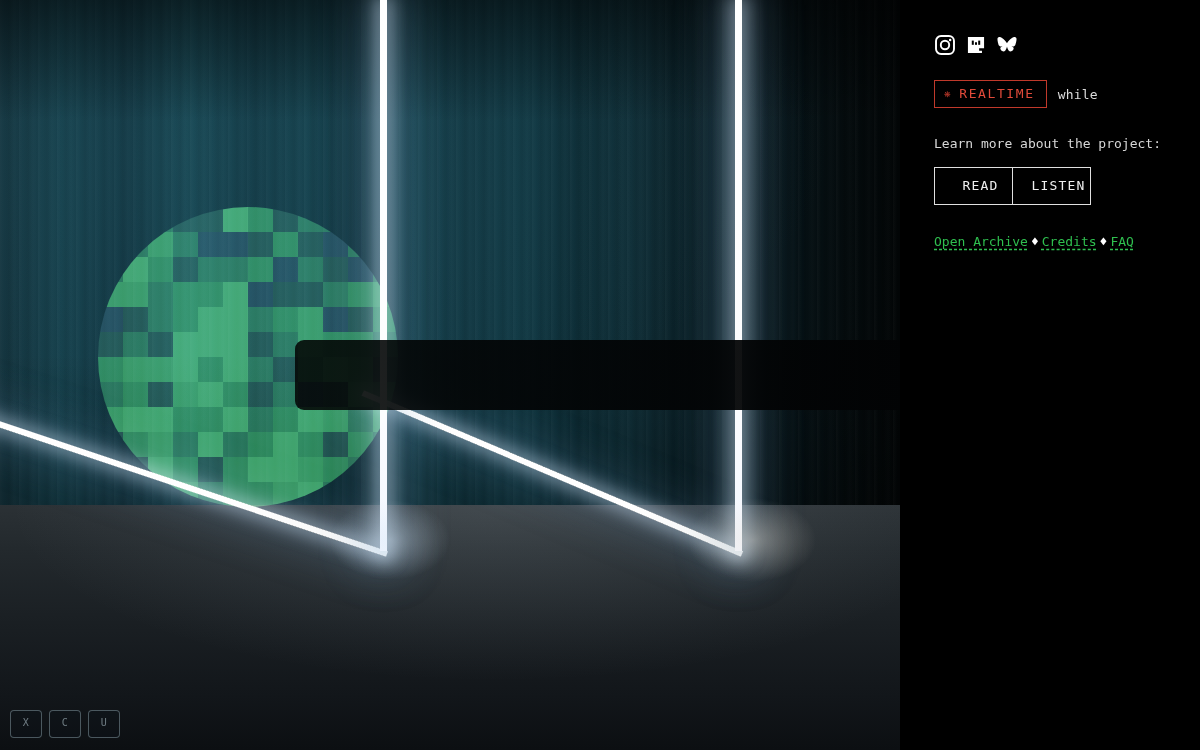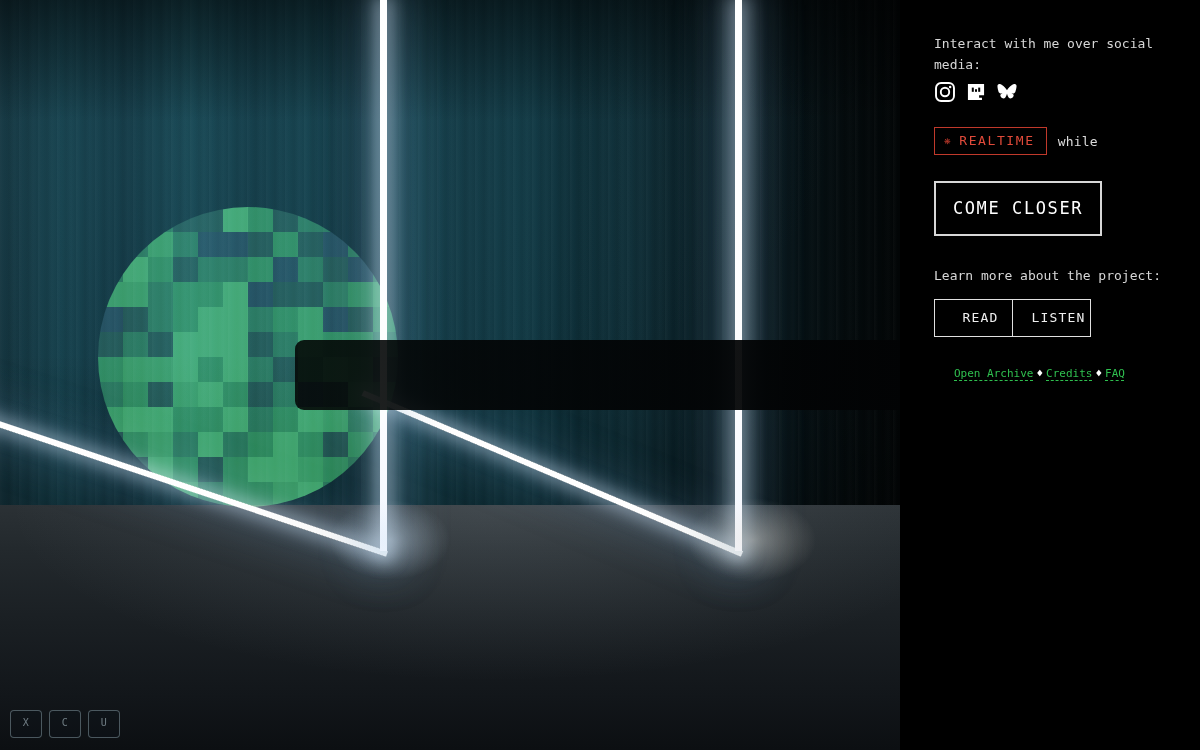--- a/index.html
+++ b/index.html
@@ -286,25 +286,24 @@
     padding: 10px 0 11px 14px;
     font-size: 13px;
     color: #efefef;
     letter-spacing: 1.2px;
     background: #000;
     cursor: pointer;
   }
   .btn-group .gbtn + .gbtn { border-left: none; }
 
   .links-row {
-    font-size: 11px;
+    font-size: 13px;
     line-height: 21px;
     color: #ffffff;
     max-width: 210px;
-    margin-left: 20px;
   }
   .links-row a {
     color: #2fbf4f;
     text-decoration: underline;
     text-decoration-style: dashed;
     text-underline-offset: 3px;
     cursor: pointer;
   }
   .sep { color: #ffffff; padding: 0 3px; }
 </style>
@@ -486,21 +485,20 @@
       <div class="key">C</div>
       <div class="key">U</div>
     </div>
   </div>
 
   <div class="sidebar">
     <div class="sidebar-inner">
 
 
 
-      <p class="social-label">Interact with me over social media:</p>
 
       <div class="social-row">
         <a title="Instagram">
           <svg width="22" height="22" viewBox="0 0 24 24" fill="none">
             <rect x="2.2" y="2.2" width="19.6" height="19.6" rx="5.5" stroke="#ffffff" stroke-width="2.1"></rect>
             <circle cx="12" cy="12" r="4.6" stroke="#ffffff" stroke-width="2.1"></circle>
             <circle cx="17.6" cy="6.5" r="1.35" fill="#ffffff"></circle>
           </svg>
         </a>
         <a title="Mastodon">
@@ -519,21 +517,20 @@
       </div>
 
       <div class="realtime-row">
         <div class="realtime-badge">
           <span class="realtime-dot">❋</span>
           <span>REALTIME</span>
         </div>
         <span class="stream-word">while</span>
       </div>
 
-      <div class="cta">COME CLOSER</div>
 
       <p class="about-desc">Learn more about the project:</p>
 
       <div class="btn-group">
         <div class="gbtn">READ</div>
         <div class="gbtn">LISTEN</div>
       </div>
 
       <div class="links-row">
         <a>Open Archive</a><span class="sep">♦</span><a>Credits</a><span class="sep">♦</span><a>FAQ</a>

